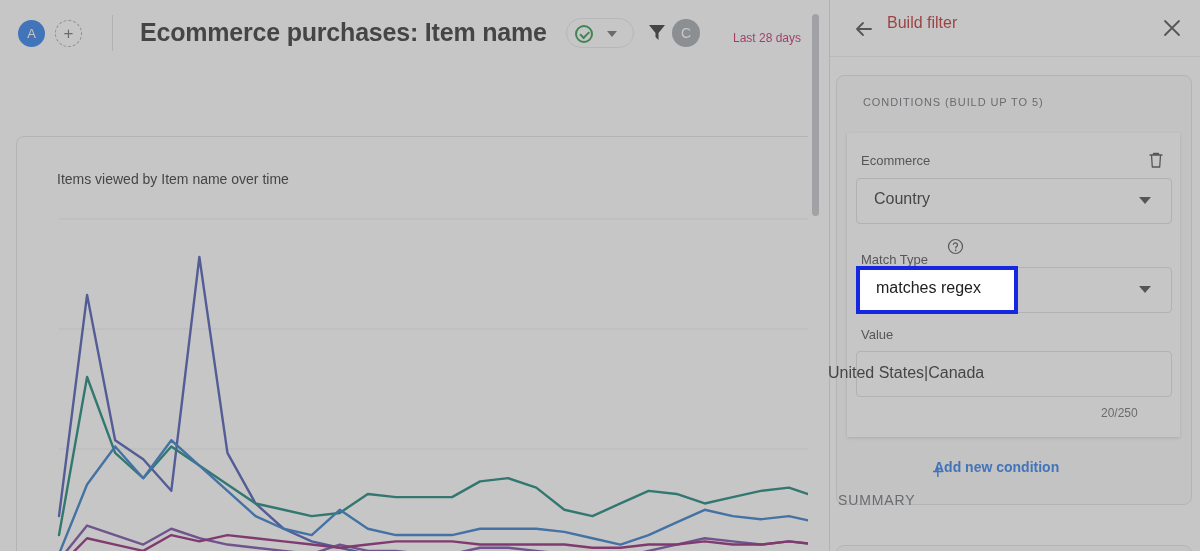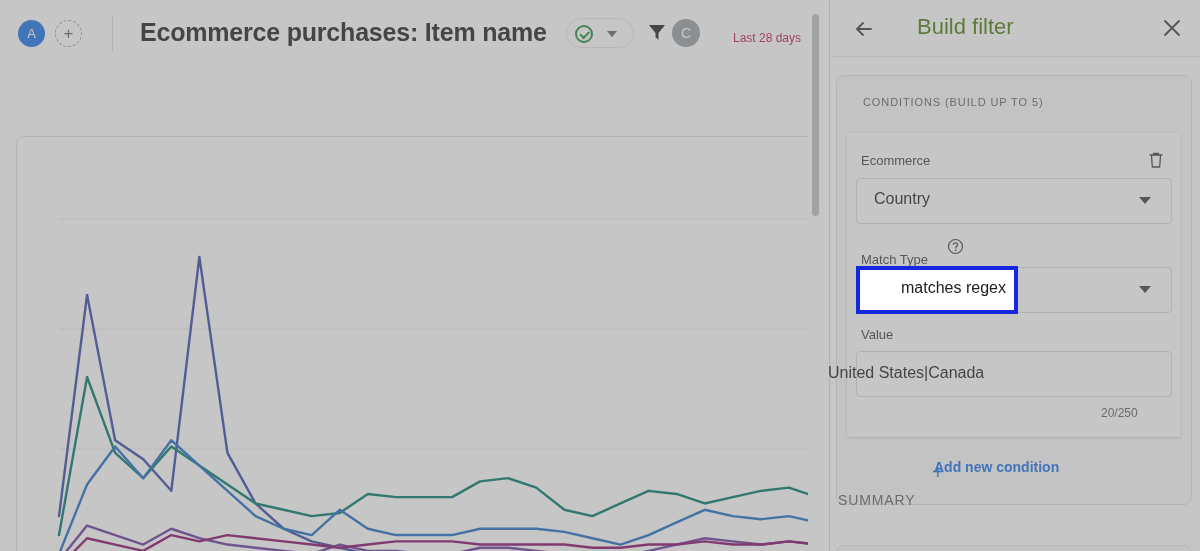--- a/index.html
+++ b/index.html
@@ -109,22 +109,22 @@
   .side-panel {
     position: absolute; left: 830px; top: 0; width: 370px; height: 551px;
     background: #ffffff;
   }
   .panel-header {
     position: absolute; left: 0; top: 0; width: 370px; height: 57px;
     border-bottom: 1px solid #e8eaed;
   }
   .back-arrow { position: absolute; left: 22px; top: 17px; }
   .panel-title {
-    position: absolute; left: 87px; top: 14px;
-    font-size: 22px; color: #4d7c0f;
+    position: absolute; left: 57px; top: 14px;
+    font-size: 16px; color: #b91c1c;
   }
   .close-x { position: absolute; left: 330px; top: 16px; }
 
   .conditions-box {
     position: absolute; left: 836px; top: 75px; width: 356px; height: 430px;
     border: 1px solid #dfe1e5; border-radius: 8px;
     background: #fafafa;
   }
   .conditions-label {
     position: absolute; left: 854px; top: 96px;
@@ -185,21 +185,21 @@
     pointer-events: none;
   }
   
   .highlight-box {
     position: absolute; left: 856px; top: 266px; width: 162px; height: 48px;
     border: 4px solid #1528e0;
     background: #ffffff;
   }
   .highlight-text {
     position: absolute; left: 876px; top: 279px;
-    font-size: 16px; color: #202124; white-space: nowrap; margin-left: 25px;
+    font-size: 16px; color: #202124; white-space: nowrap;
   }
 </style>
 </head>
 <body>
 
 <div id="root">
 
   <div class="report-area">
 
     <div class="topbar">
@@ -219,20 +219,21 @@
         </svg>
       </span>
 
       <div class="avatar-c">C</div>
 
       <div class="date-range">Last 28 days</div>
       <div class="date-divider"></div>
     </div>
 
     <div class="chart-card">
+      <div class="chart-card-title">Items viewed by Item name over time</div>
       <svg class="chart-svg" id="line-chart" width="806" height="430">
           <line x1="42" x2="800" y1="82" y2="82" stroke="#e8eaed" stroke-width="1"></line>
           <line x1="42" x2="800" y1="192" y2="192" stroke="#e8eaed" stroke-width="1"></line>
           <line x1="42" x2="800" y1="312" y2="312" stroke="#e8eaed" stroke-width="1"></line>
           <polyline points="42,379.1071428571429 70.07407407407408,157.8571428571429 98.14814814814815,303.25 126.22222222222221,322.2142857142857 154.2962962962963,353.82142857142856 182.37037037037035,119.92857142857144 210.44444444444443,315.89285714285717 238.5185185185185,366.4642857142857 266.5925925925926,391.75 294.66666666666663,404.39285714285717 322.7407407407407,410.7142857142857 350.8148148148148,417.0357142857143 378.88888888888886,420.19642857142856 406.96296296296293,423.35714285714283 435.037037037037,426.51785714285717 463.11111111111114,423.35714285714283 491.18518518518516,420.19642857142856 519.2592592592594,417.0357142857143 547.3333333333333,423.35714285714283 575.4074074074074,426.51785714285717 603.4814814814814,423.35714285714283 631.5555555555555,423.35714285714283 659.6296296296296,426.51785714285717 687.7037037037037,426.51785714285717 715.7777777777777,423.35714285714283 743.8518518518518,420.19642857142856 771.9259259259259,423.35714285714283 800,423.35714285714283" fill="none" stroke="#3949ab" stroke-width="2.4" stroke-linejoin="round" stroke-linecap="round"></polyline>
           <polyline points="42,398.07142857142856 70.07407407407408,240.0357142857143 98.14814814814815,315.89285714285717 126.22222222222221,341.17857142857144 154.2962962962963,309.57142857142856 182.37037037037035,328.5357142857143 210.44444444444443,347.5 238.5185185185185,366.4642857142857 266.5925925925926,372.7857142857143 294.66666666666663,379.1071428571429 322.7407407407407,375.94642857142856 350.8148148148148,356.9821428571429 378.88888888888886,360.14285714285717 406.96296296296293,360.14285714285717 435.037037037037,360.14285714285717 463.11111111111114,344.3392857142857 491.18518518518516,341.17857142857144 519.2592592592594,350.6607142857143 547.3333333333333,372.7857142857143 575.4074074074074,379.1071428571429 603.4814814814814,366.4642857142857 631.5555555555555,353.82142857142856 659.6296296296296,356.9821428571429 687.7037037037037,366.4642857142857 715.7777777777777,360.14285714285717 743.8518518518518,353.82142857142856 771.9259259259259,350.6607142857143 800,360.14285714285717" fill="none" stroke="#00796b" stroke-width="2.4" stroke-linejoin="round" stroke-linecap="round"></polyline>
           <polyline points="42,417.0357142857143 70.07407407407408,347.5 98.14814814814815,309.57142857142856 126.22222222222221,341.17857142857144 154.2962962962963,303.25 182.37037037037035,328.5357142857143 210.44444444444443,353.82142857142856 238.5185185185185,379.1071428571429 266.5925925925926,391.75 294.66666666666663,398.07142857142856 322.7407407407407,372.7857142857143 350.8148148148148,391.75 378.88888888888886,398.07142857142856 406.96296296296293,398.07142857142856 435.037037037037,398.07142857142856 463.11111111111114,391.75 491.18518518518516,391.75 519.2592592592594,391.75 547.3333333333333,394.9107142857143 575.4074074074074,401.2321428571429 603.4814814814814,407.55357142857144 631.5555555555555,398.07142857142856 659.6296296296296,385.42857142857144 687.7037037037037,372.7857142857143 715.7777777777777,379.1071428571429 743.8518518518518,382.26785714285717 771.9259259259259,379.1071428571429 800,385.42857142857144" fill="none" stroke="#1f6fc4" stroke-width="2.4" stroke-linejoin="round" stroke-linecap="round"></polyline>
           <polyline points="42,423.35714285714283 70.07407407407408,388.5892857142857 98.14814814814815,398.07142857142856 126.22222222222221,407.55357142857144 154.2962962962963,391.75 182.37037037037035,401.2321428571429 210.44444444444443,407.55357142857144 238.5185185185185,410.7142857142857 266.5925925925926,413.875 294.66666666666663,417.0357142857143 322.7407407407407,407.55357142857144 350.8148148148148,413.875 378.88888888888886,413.875 406.96296296296293,417.0357142857143 435.037037037037,417.0357142857143 463.11111111111114,410.7142857142857 491.18518518518516,410.7142857142857 519.2592592592594,413.875 547.3333333333333,417.0357142857143 575.4074074074074,420.19642857142856 603.4814814814814,420.19642857142856 631.5555555555555,413.875 659.6296296296296,407.55357142857144 687.7037037037037,401.2321428571429 715.7777777777777,404.39285714285717 743.8518518518518,407.55357142857144 771.9259259259259,404.39285714285717 800,407.55357142857144" fill="none" stroke="#6a3b9f" stroke-width="2.4" stroke-linejoin="round" stroke-linecap="round"></polyline>
           <polyline points="42,429.67857142857144 70.07407407407408,401.2321428571429 98.14814814814815,407.55357142857144 126.22222222222221,413.875 154.2962962962963,398.07142857142856 182.37037037037035,404.39285714285717 210.44444444444443,398.07142857142856 238.5185185185185,401.2321428571429 266.5925925925926,404.39285714285717 294.66666666666663,407.55357142857144 322.7407407407407,410.7142857142857 350.8148148148148,407.55357142857144 378.88888888888886,404.39285714285717 406.96296296296293,404.39285714285717 435.037037037037,404.39285714285717 463.11111111111114,407.55357142857144 491.18518518518516,407.55357142857144 519.2592592592594,407.55357142857144 547.3333333333333,407.55357142857144 575.4074074074074,410.7142857142857 603.4814814814814,410.7142857142857 631.5555555555555,407.55357142857144 659.6296296296296,407.55357142857144 687.7037037037037,404.39285714285717 715.7777777777777,407.55357142857144 743.8518518518518,407.55357142857144 771.9259259259259,404.39285714285717 800,407.55357142857144" fill="none" stroke="#880e69" stroke-width="2.4" stroke-linejoin="round" stroke-linecap="round"></polyline>
         </svg>

